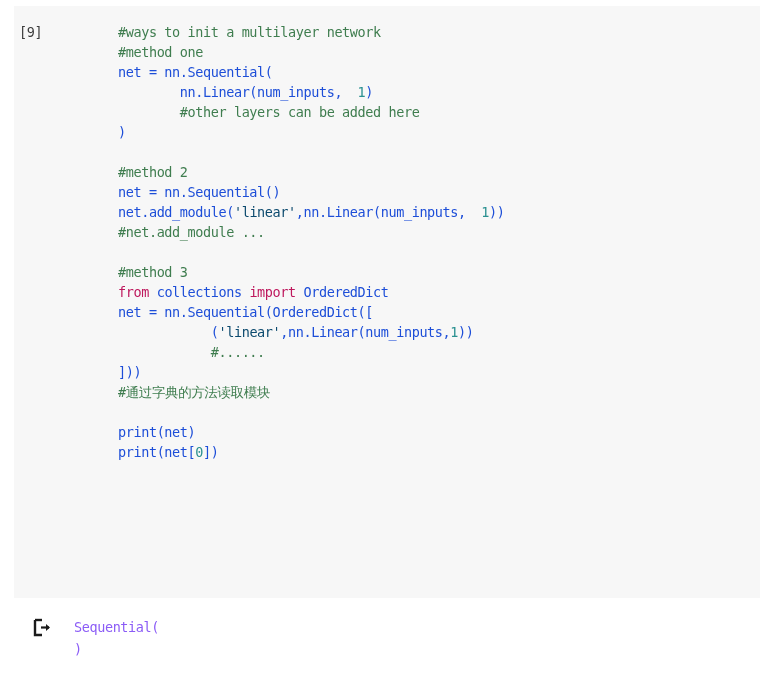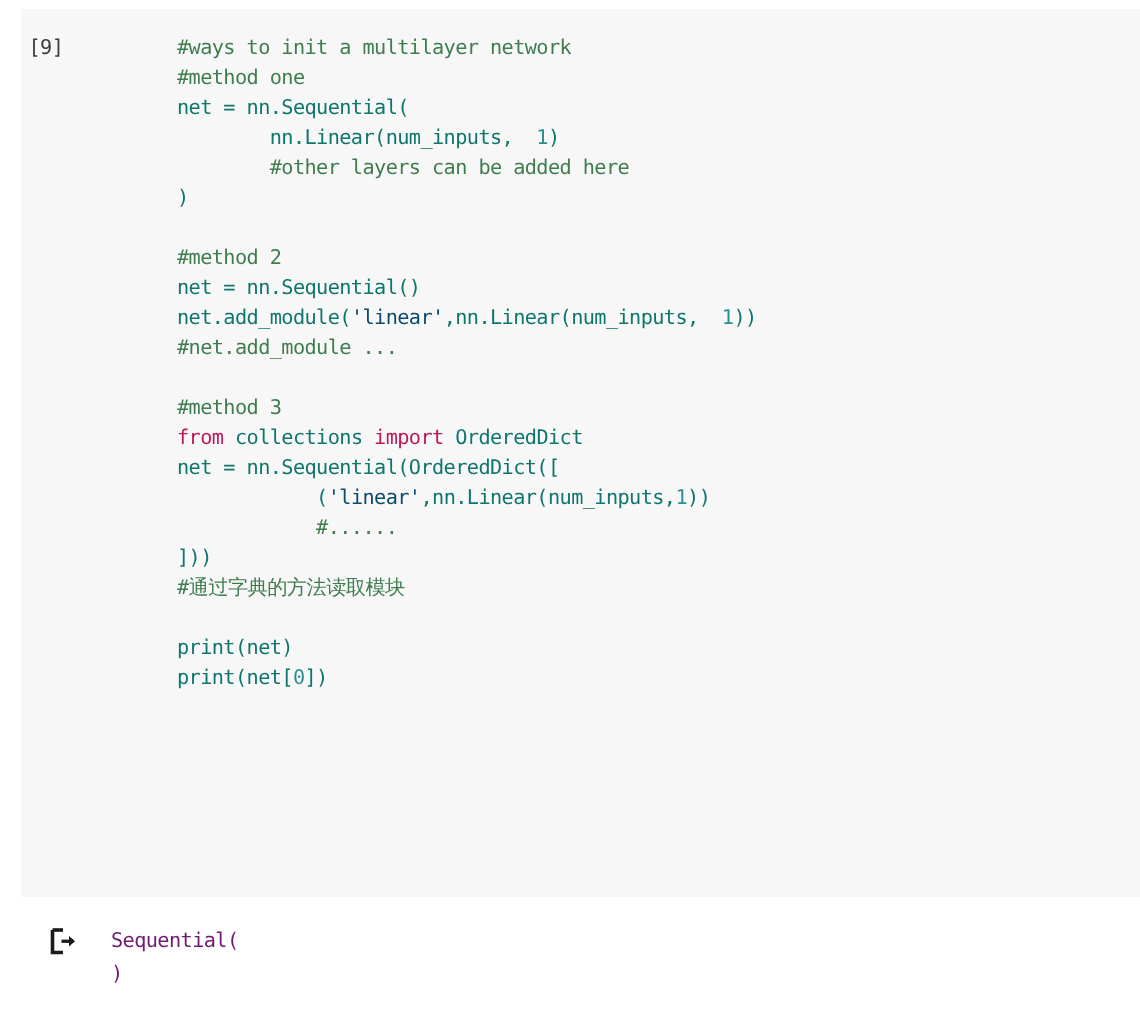--- a/index.html
+++ b/index.html
@@ -61,21 +61,21 @@
   .code-body .ln {
     height: 20px;
     white-space: pre;
   }
 
   
   .c  { color: #3f7d4f; }   
   .k  { color: #be185d; }   
   .s  { color: #0c4a6e; }   
   .n  { color: #2a9090; }   
-  .p  { color: #0f766e; }   
+  .p  { color: #1d4ed8; }   
 
   
   .output-area {
     position: absolute;
     left: 14px;
     top: 604px;
     width: 746px;
     height: 84px;
     background: #ffffff;
   }
@@ -91,21 +91,21 @@
   .output-body {
     position: absolute;
     left: 60px;
     top: 12px;
     right: 0;
     font-family: "DejaVu Sans Mono", "Liberation Mono", monospace;
     font-size: 13.5px;
     line-height: 22px;
     letter-spacing: -0.4px;
     white-space: pre;
-    color: #701a75;
+    color: #8b5cf6;
   }
   .output-body .ln { height: 22px; white-space: pre; }
 </style>
 </head>
 <body>
 
 <div id="notebook">
 
   <div class="code-cell">
 

